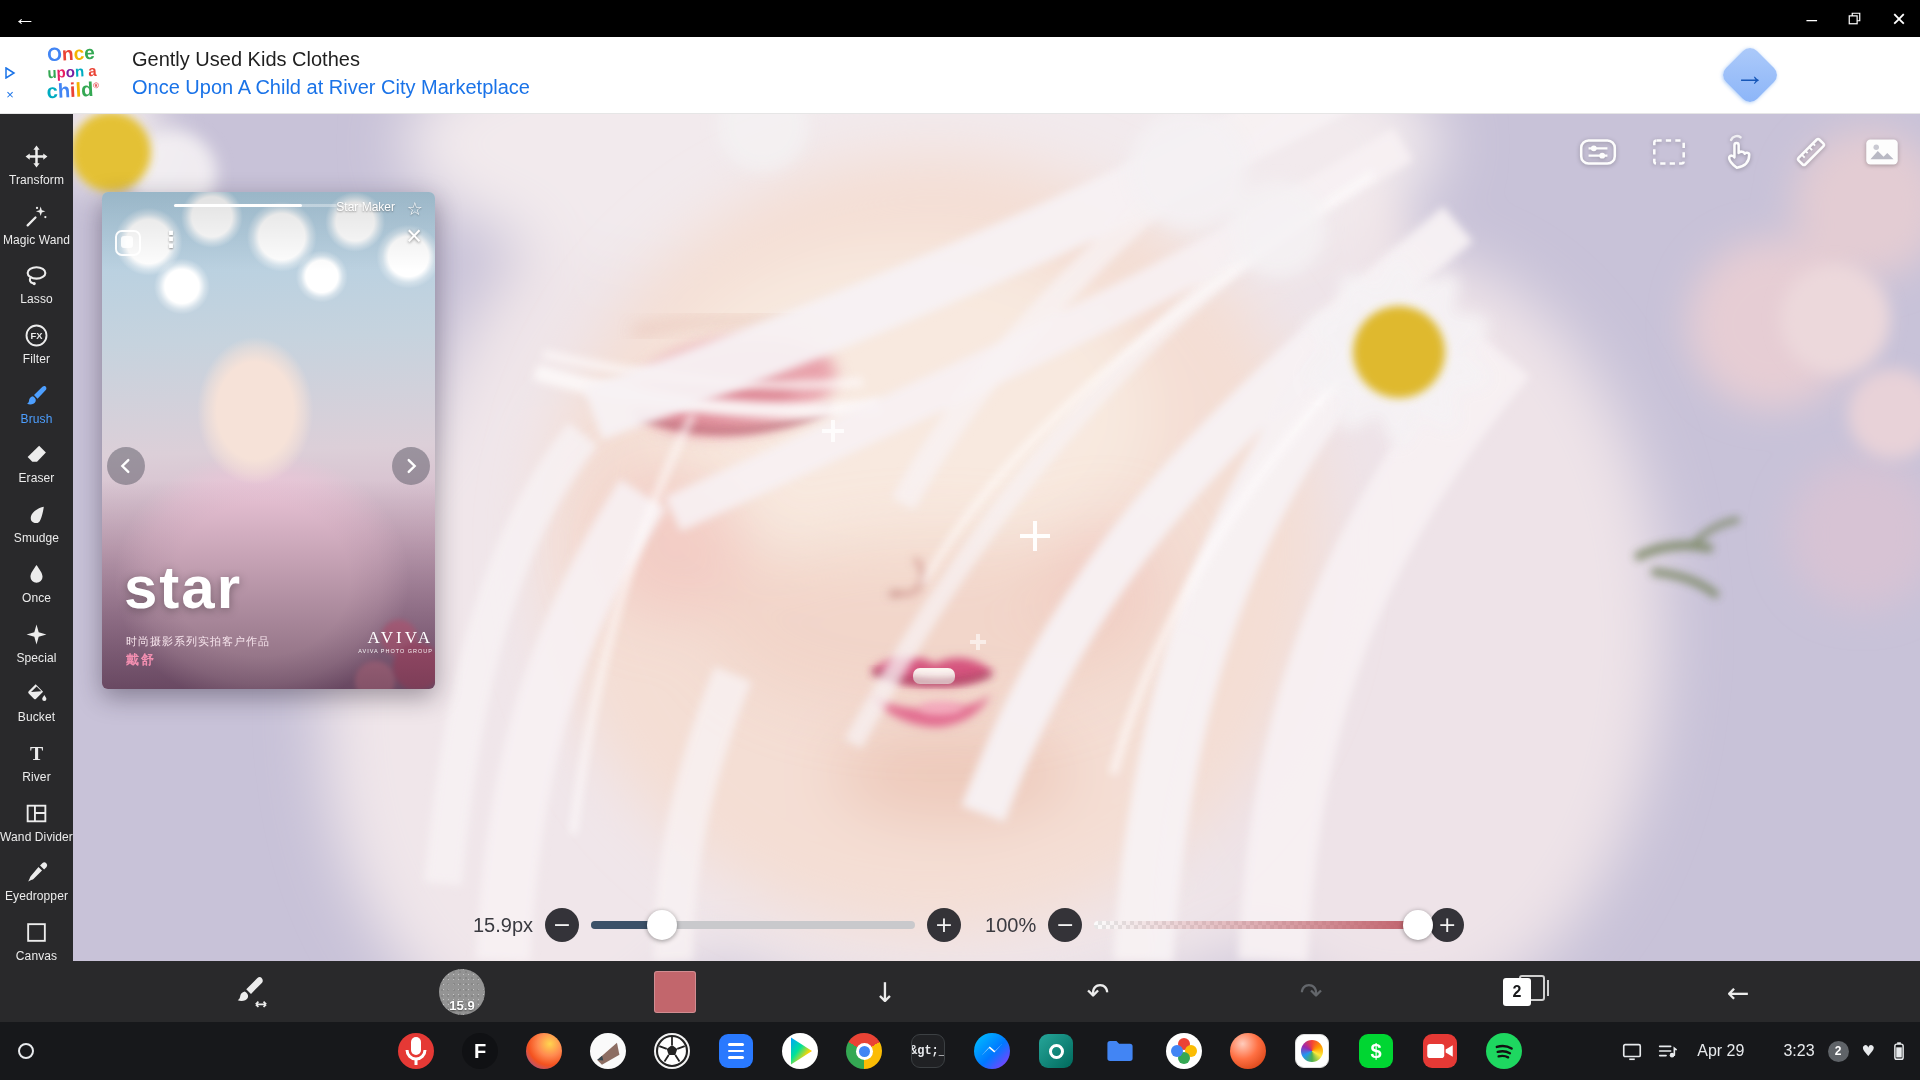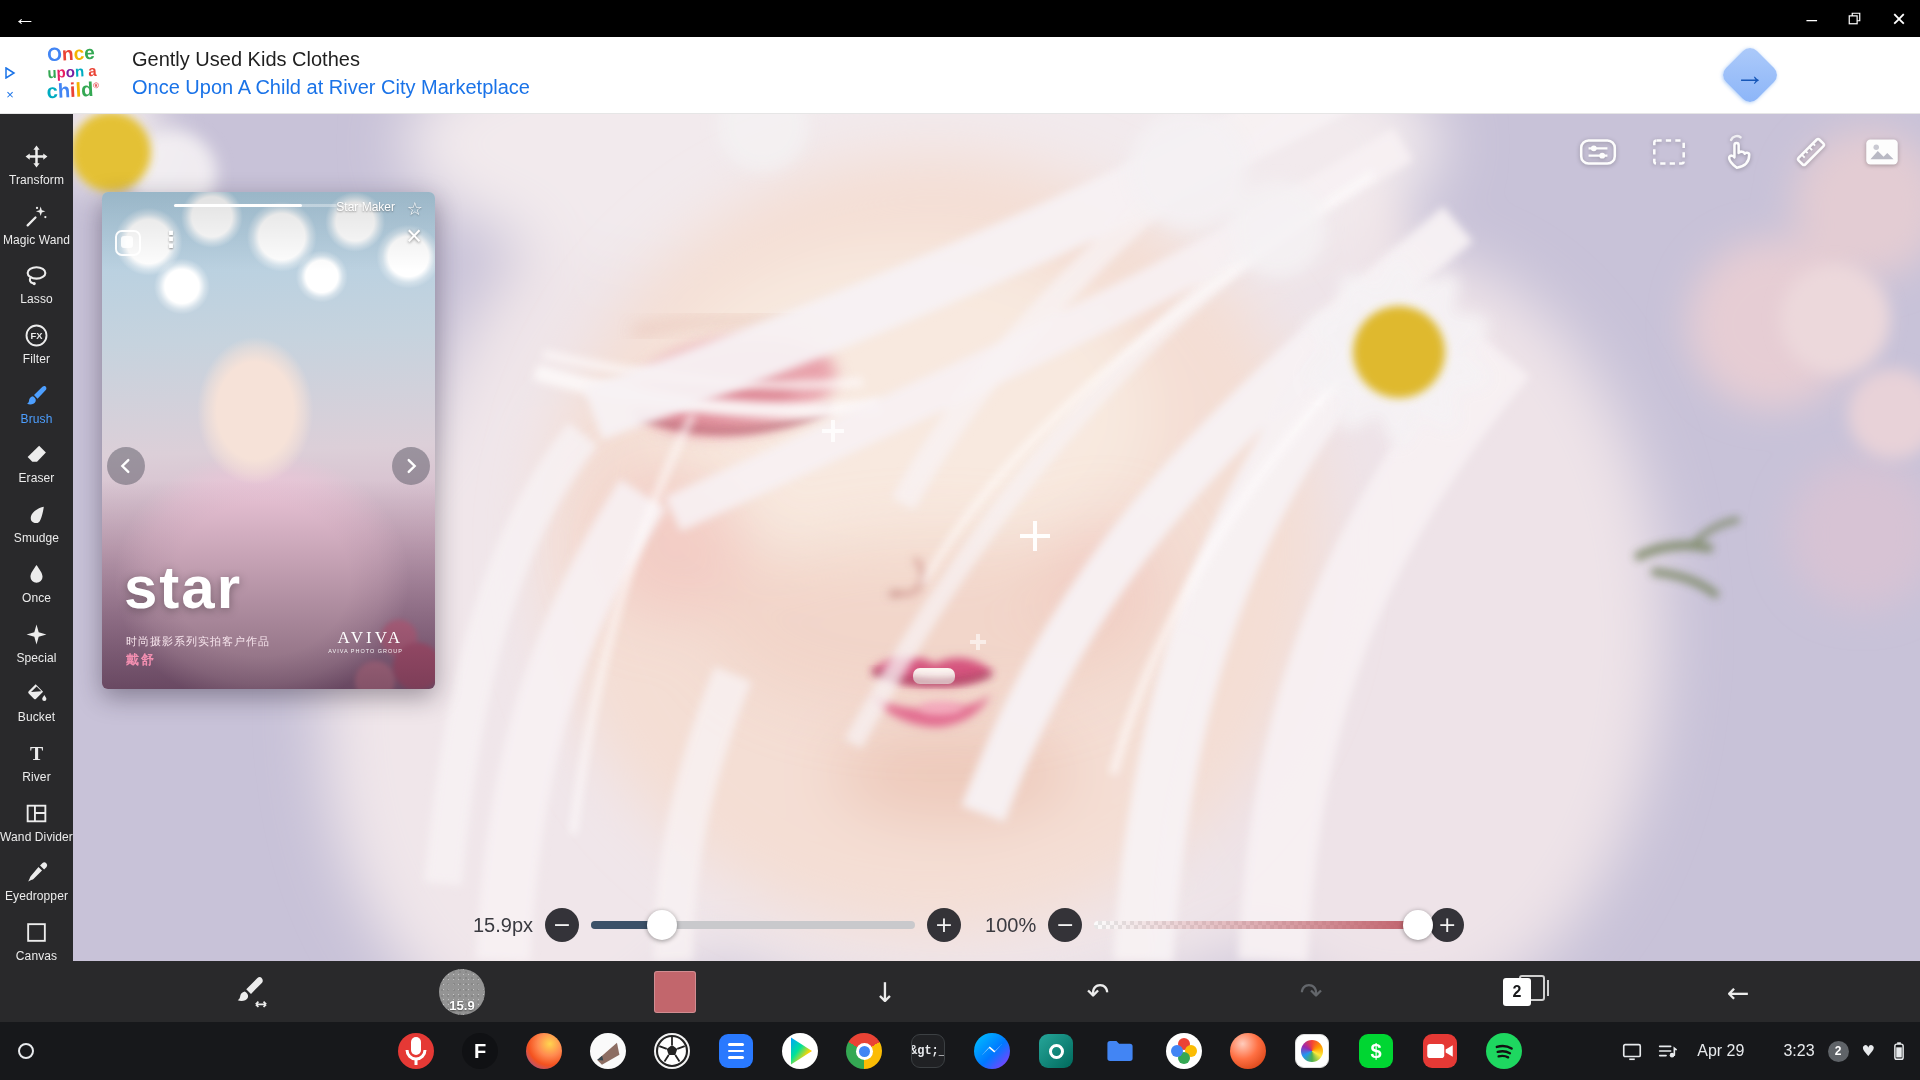--- a/index.html
+++ b/index.html
@@ -73,21 +73,21 @@
   .cp-thumb { position:absolute; top:38px; left:13px; width:26px; height:26px; border:2.5px solid rgba(255,255,255,.95); border-radius:7px; }
   .cp-thumb i { position:absolute; left:4px; top:4px; width:12px; height:12px; border-radius:3px; background:rgba(255,255,255,.85); }
   .cp-dots { position:absolute; top:35px; left:58px; color:#fff; font-size:22px; font-weight:bold; font-family:"DejaVu Sans",sans-serif; text-shadow:0 1px 2px rgba(0,0,0,.4); }
   .cp-close { position:absolute; top:31px; right:13px; color:#fff; font-size:27px; font-weight:300; text-shadow:0 1px 3px rgba(0,0,0,.45); line-height:1; }
   .cp-chev { position:absolute; top:255px; width:38px; height:38px; border-radius:50%; background:rgba(75,75,88,.45); display:flex; align-items:center; justify-content:center; }
   .cp-chev svg { width:22px; height:22px; }
   .cp-chev.left { left:5px; } .cp-chev.right { right:5px; }
   .cp-headline { position:absolute; left:22px; top:366px; font-size:60px; font-weight:700; letter-spacing:2px; color:#fff; text-shadow:0 2px 10px rgba(0,0,0,.35); line-height:1; }
   .cp-cap1 { position:absolute; left:24px; top:442px; font-size:11px; color:#f6e4ec; letter-spacing:1px;font-family:Liberation Serif, serif; }
   .cp-cap2 { position:absolute; left:24px; top:459px; font-size:13px; color:#f48fb1; font-weight:bold; letter-spacing:2px;text-align:right; }
-  .cp-aviva { position:absolute; right:32px; top:436px; text-align:right; color:#fff; }
+  .cp-aviva { position:absolute; right:2px; top:436px; text-align:right; color:#fff; }
   .cp-aviva .av1 { font-family:"Liberation Serif","DejaVu Serif",serif; font-size:17px; letter-spacing:3px; }
   .cp-aviva .av2 { font-size:5.5px; letter-spacing:1px; opacity:.9; }
 
   
   .hud { position:absolute; left:400px; top:789px; height:44px; display:flex; align-items:center; gap:12px; }
   .hud-label { font-size:20px; color:#3a3a40; font-weight:500; white-space:nowrap; }
   .hud-label.second { margin-left:12px; }
   .hud-btn { width:34px; height:34px; border-radius:50%; background:rgba(36,36,41,.92); color:#f2f2f2; font-size:22px; line-height:1; display:flex; align-items:center; justify-content:center; font-family:"DejaVu Sans",sans-serif; }
   .track { position:relative; width:324px; height:8px; border-radius:4px; background:#c9c9cc; }
   .track .fillbar { position:absolute; left:0; top:0; bottom:0; border-radius:4px; background:#3c5168; }

